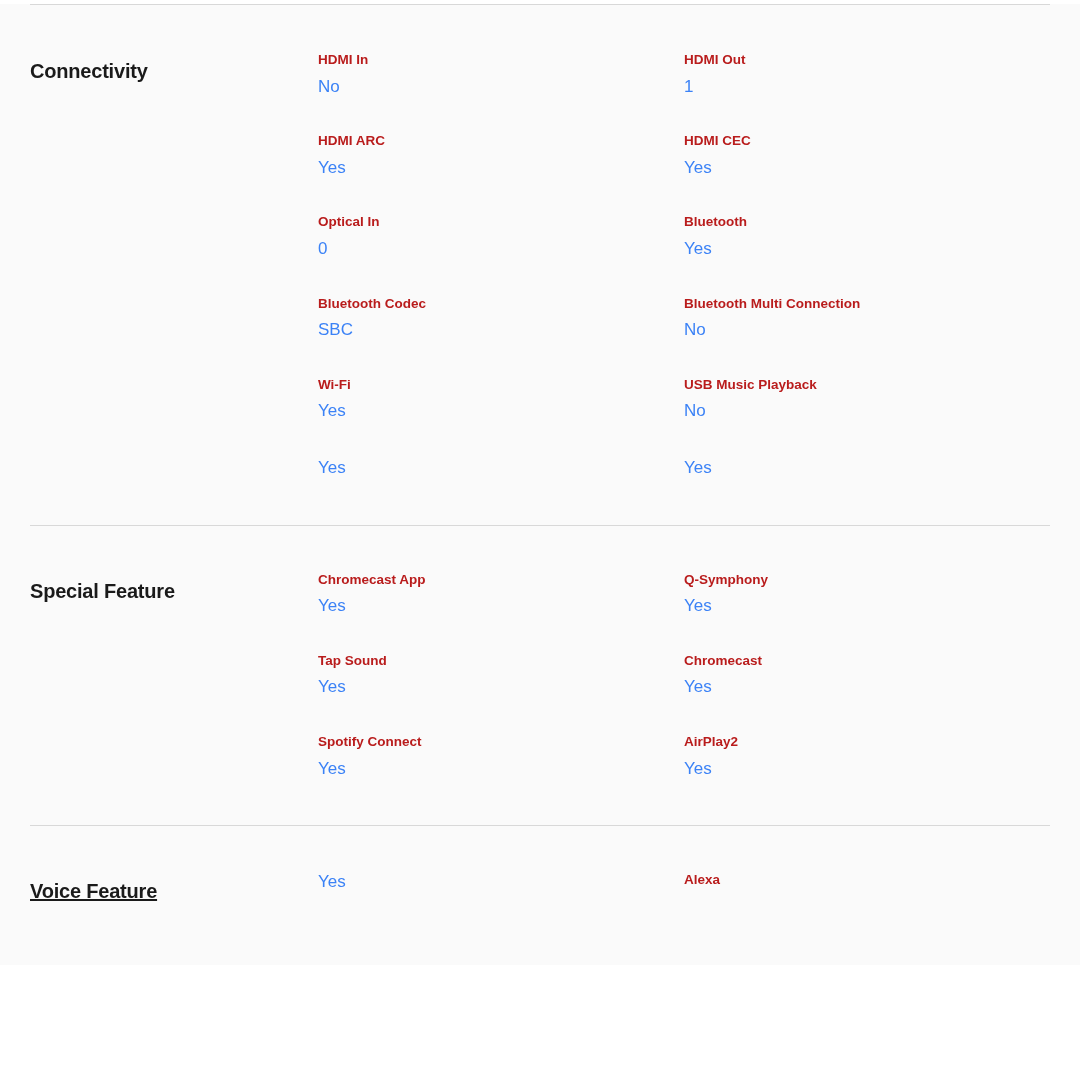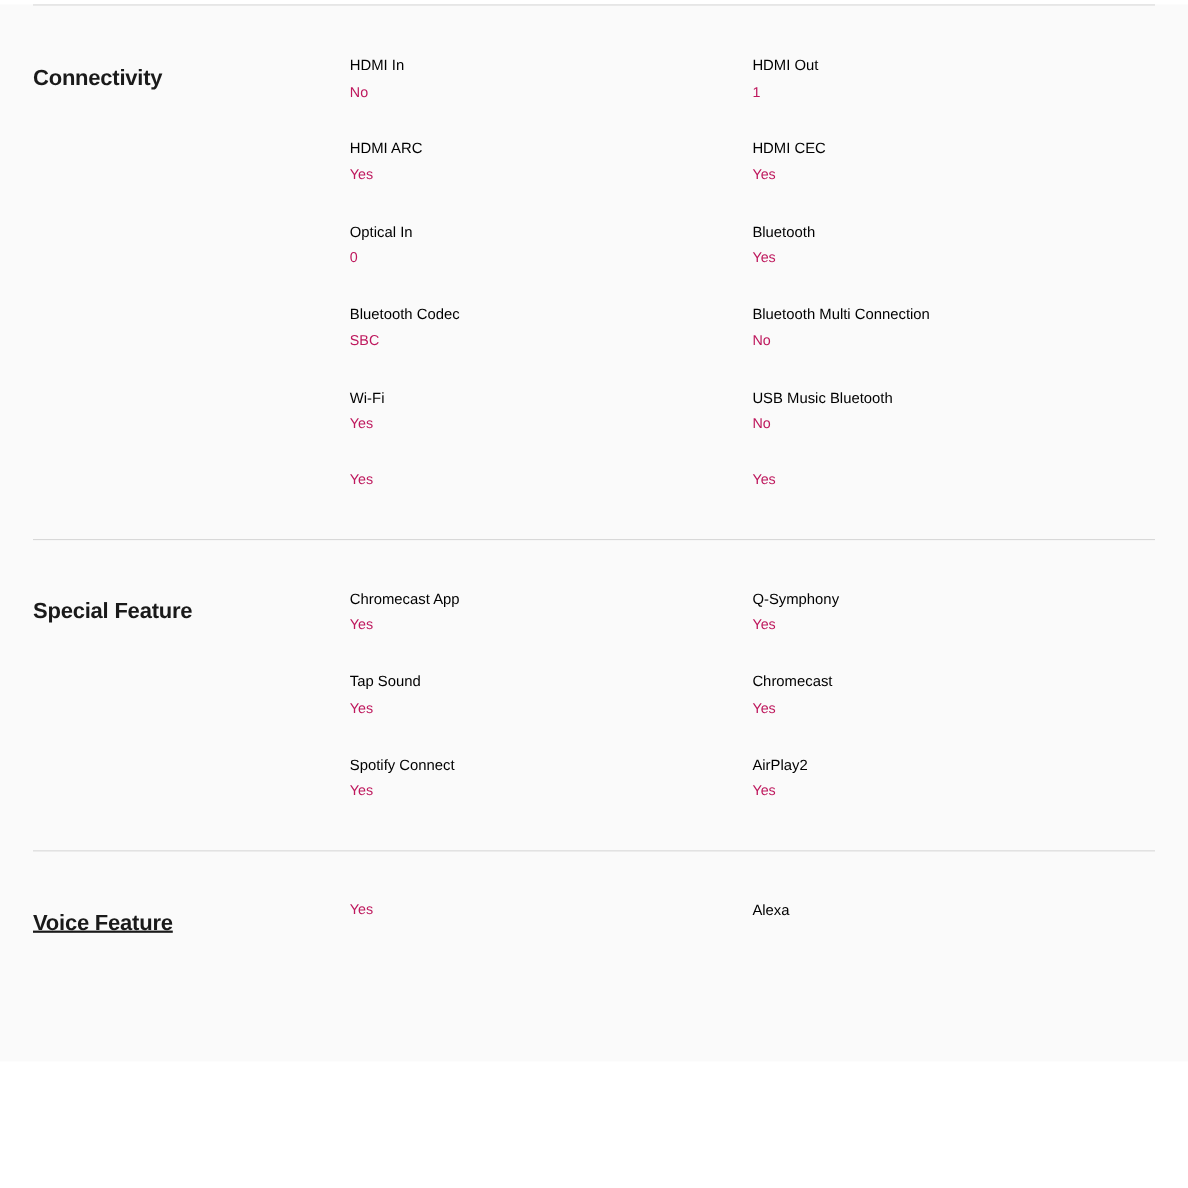--- a/index.html
+++ b/index.html
@@ -67,29 +67,29 @@
     display: flex;
     flex-wrap: wrap;
   }
   .spec-item {
     width: 50%;
     flex: 0 0 50%;
     margin-bottom: 32px;
   }
   .spec-label {
     font-size: 13.5px;
-    font-weight: 400;
-    color: #000000;
+    font-weight: 700;
+    color: #b91c1c;
     line-height: 1.45;
     margin-bottom: 5px;
   }
   .spec-value {
-    font-size: 13px;
+    font-size: 17px;
     font-weight: 400;
-    color: #be185d;
+    color: #3b82f6;
     line-height: 1.45;
   }
 
   
   #section-connectivity { padding-top: 45px; padding-bottom: 12px; }
   #section-connectivity .section-title { padding-top: 10px; }
   #section-special { padding-top: 44px; padding-bottom: 12px; }
   #section-special .section-title { padding-top: 10px; }
   #section-voice { padding-top: 44px; padding-bottom: 10px; }
   #section-voice .section-title { padding-top: 10px; text-decoration: underline; }
@@ -137,21 +137,21 @@
         </div>
         <div class="spec-item">
           <div class="spec-label">Bluetooth Multi Connection</div>
           <div class="spec-value">No</div>
         </div>
         <div class="spec-item">
           <div class="spec-label">Wi-Fi</div>
           <div class="spec-value">Yes</div>
         </div>
         <div class="spec-item">
-          <div class="spec-label">USB Music Bluetooth</div>
+          <div class="spec-label">USB Music Playback</div>
           <div class="spec-value">No</div>
         </div>
         <div class="spec-item">
           <div class="spec-value">Yes</div>
         </div>
         <div class="spec-item">
           <div class="spec-value">Yes</div>
         </div>
 
       </div>

